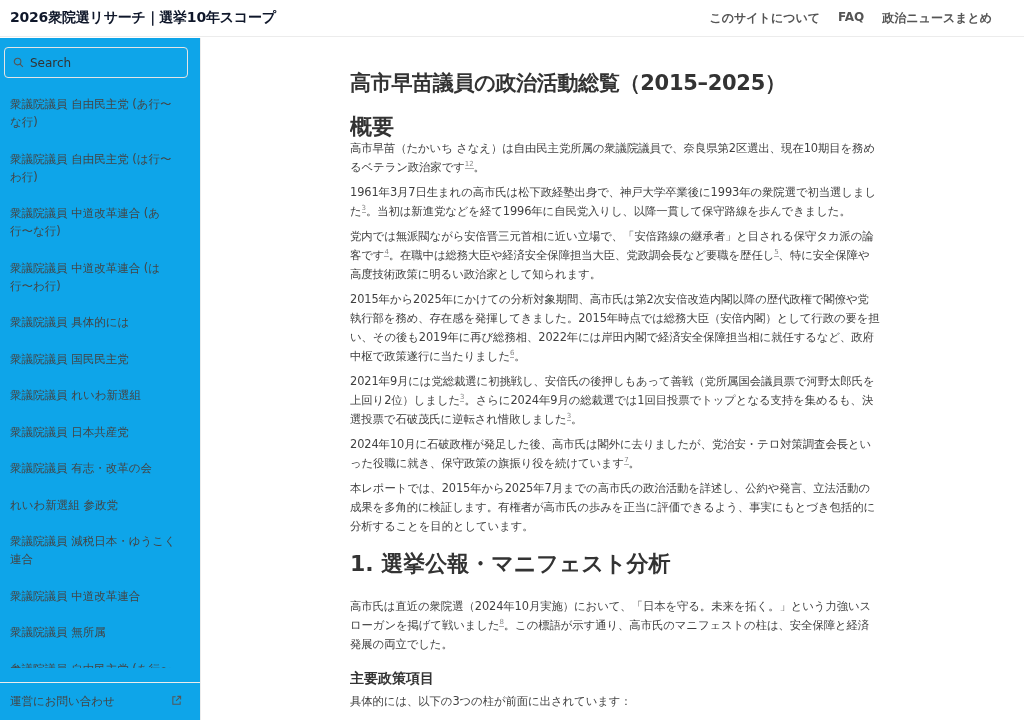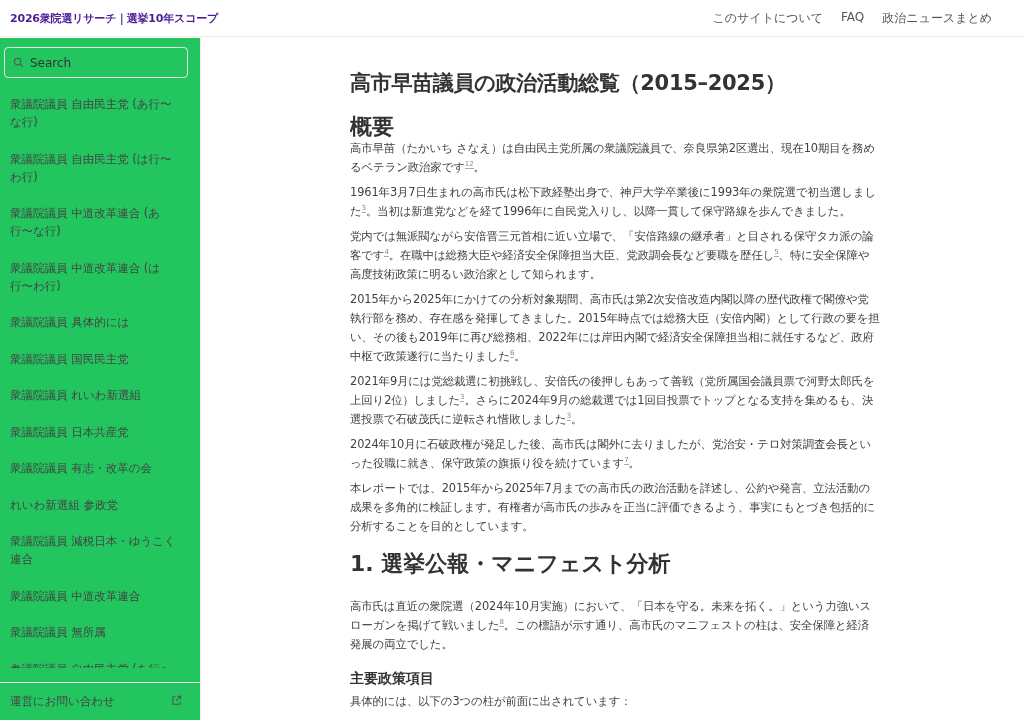--- a/index.html
+++ b/index.html
@@ -5,27 +5,27 @@
   * { box-sizing: border-box; margin: 0; padding: 0; }
   html, body { width: 1024px; height: 720px; overflow: hidden; background: #ffffff; }
   body { font-family: "DejaVu Sans", "Liberation Sans", sans-serif; color: #3b3b3b; position: relative; }
 
   .topbar {
     position: absolute; left: 0; top: 0; width: 1024px; height: 37px;
     border-bottom: 1px solid #ececec; background: #fff;
     display: flex; align-items: center; justify-content: space-between;
     padding: 0 10px;
   }
-  .site-title { font-size: 11px; font-weight: bold; color: #4c1d95; letter-spacing: -0.2px; }
-  .topnav { display: flex; gap: 18px; margin-right: 22px; }
+  .site-title { font-size: 14px; font-weight: bold; color: #0f172a; letter-spacing: -0.2px; }
+  .topnav { display: flex; gap: 18px; margin-right: 22px; font-weight: bold; }
   .topnav a { font-size: 12px; color: #555; text-decoration: none; }
 
   .sidebar {
     position: absolute; left: 0; top: 38px; width: 201px; height: 682px;
-    border-right: 1px solid #ececec; background: #22c55e;
+    border-right: 1px solid #ececec; background: #0ea5e9;
   }
   .search-box {
     position: absolute; left: 4px; top: 9px; width: 184px; height: 31px;
     border: 1px solid #e4e4e4; border-radius: 4px;
     display: flex; align-items: center; padding-left: 8px; gap: 6px;
   }
   .search-box svg { width: 11px; height: 11px; }
   .search-box input {
     border: none; outline: none; font-size: 12px; color: #333;
     font-family: "DejaVu Sans", "Liberation Sans", sans-serif; width: 150px; background: transparent;

